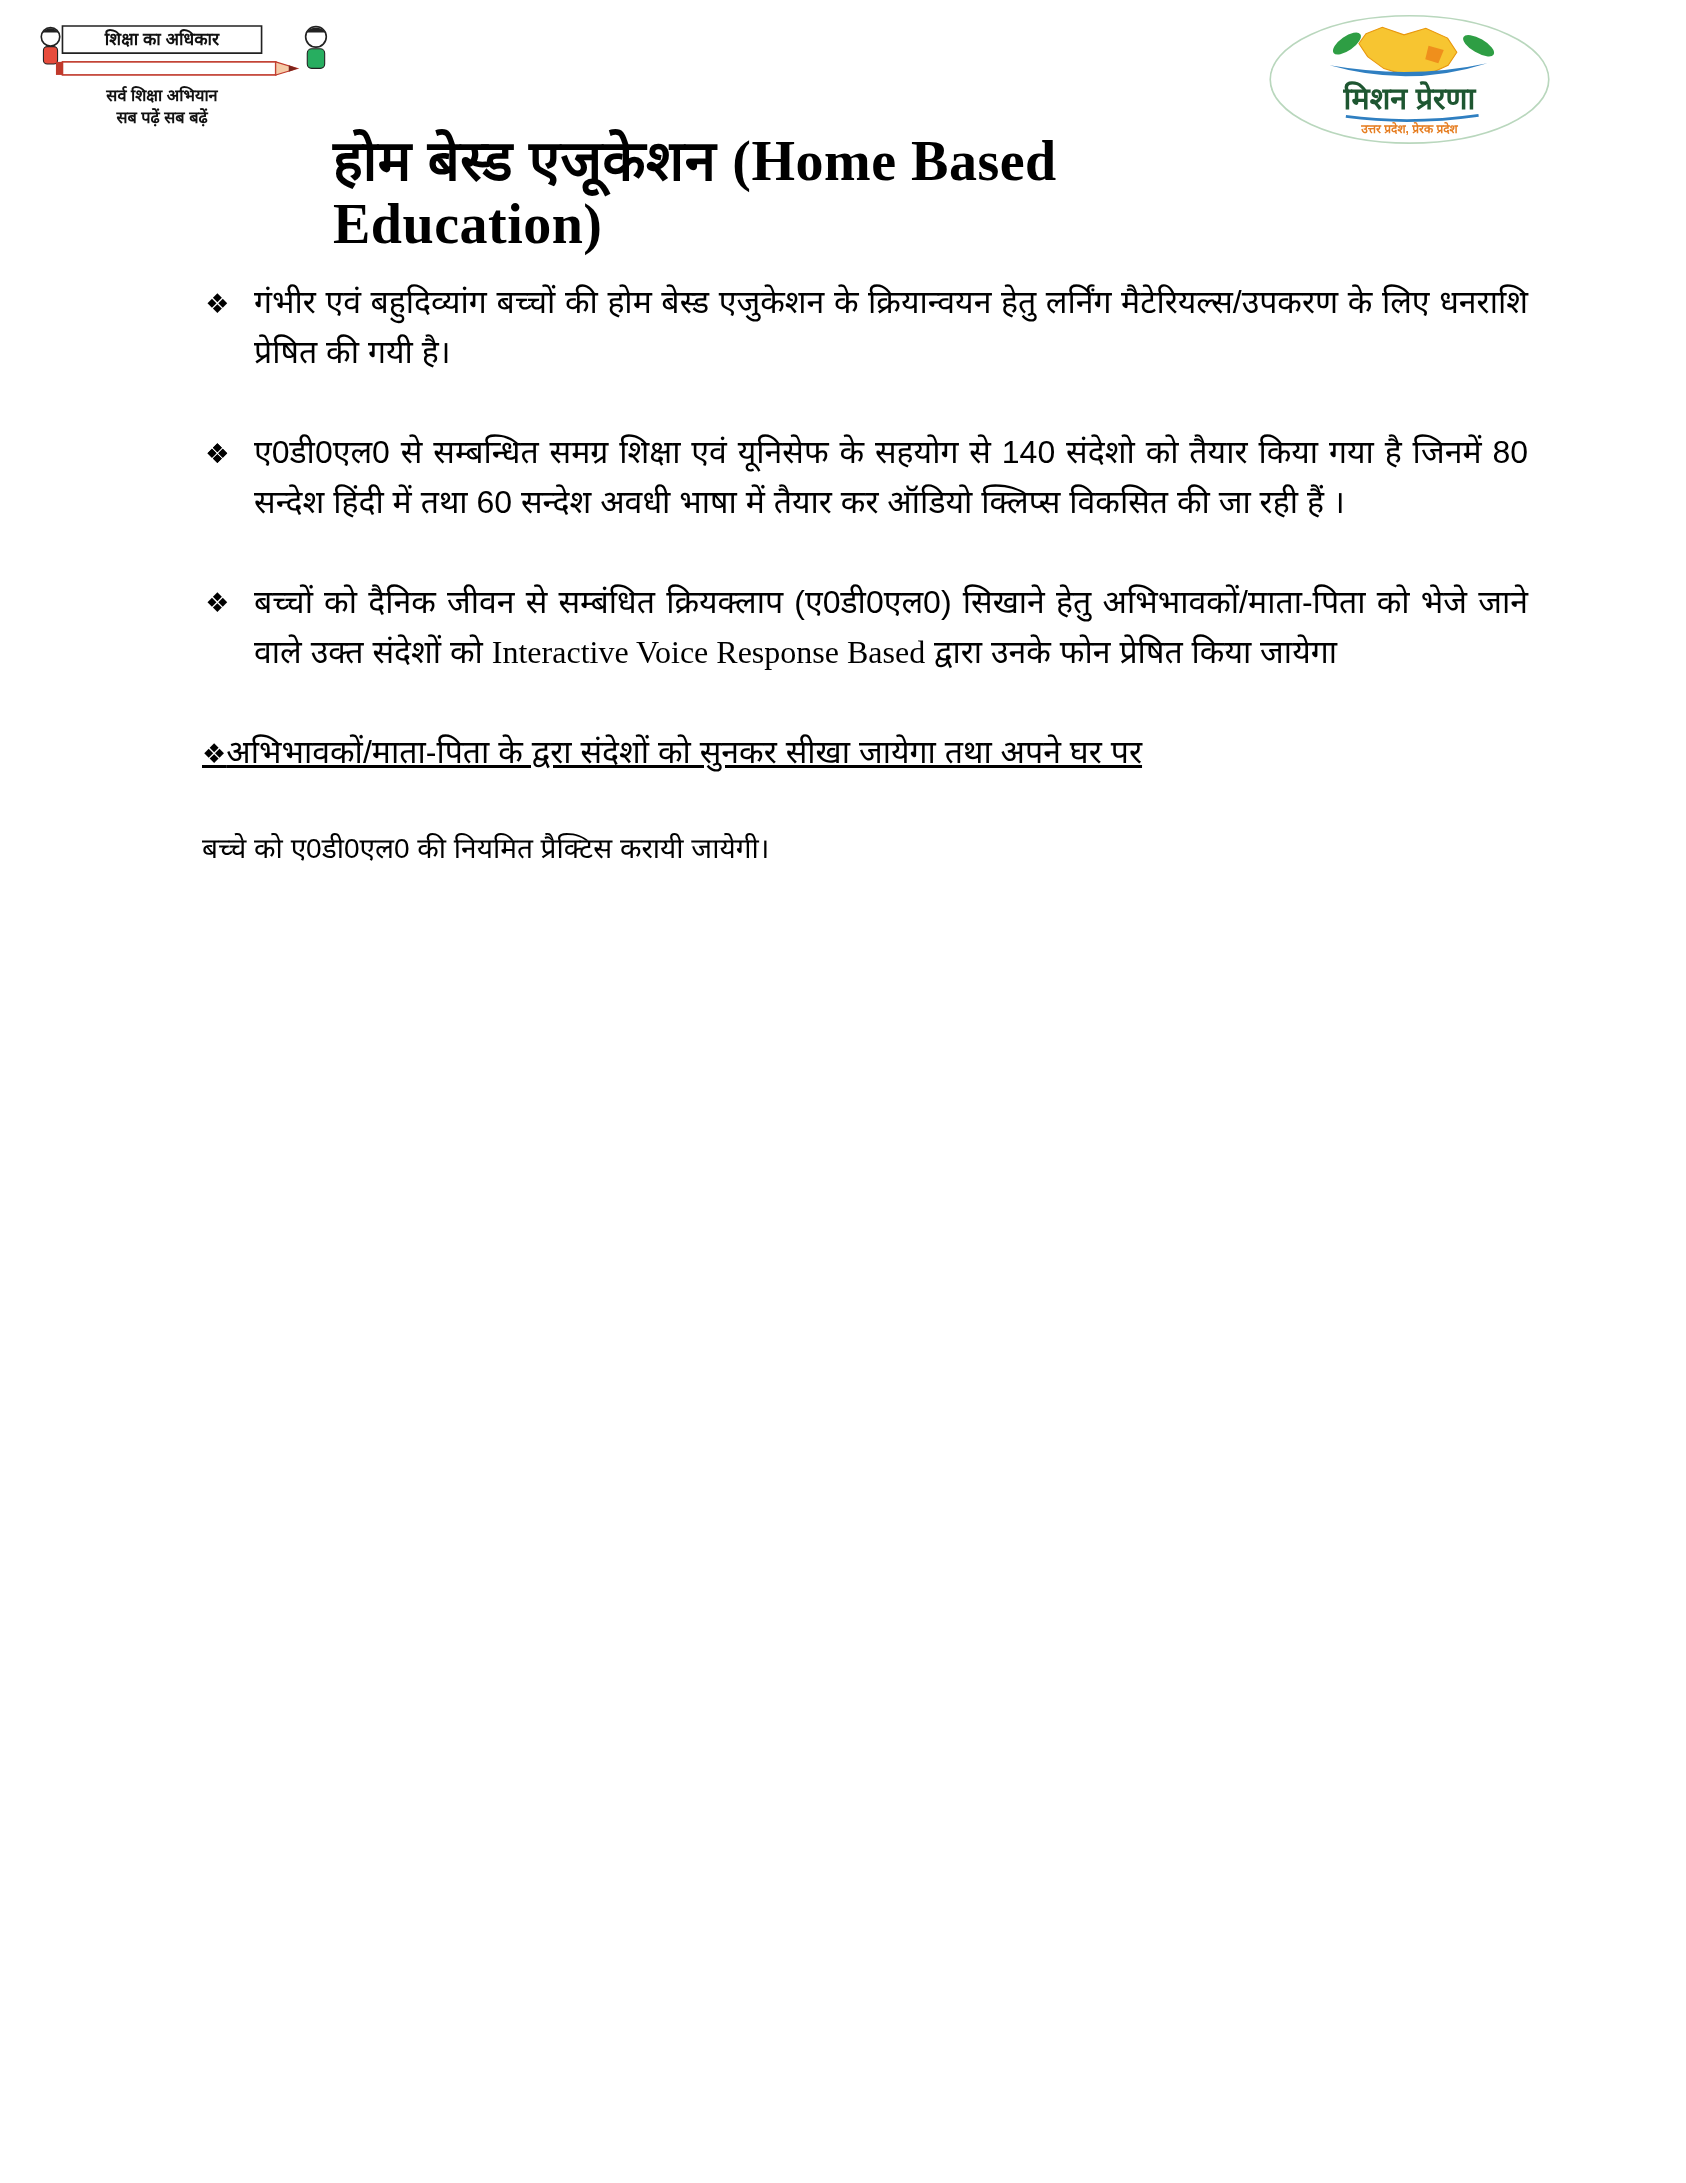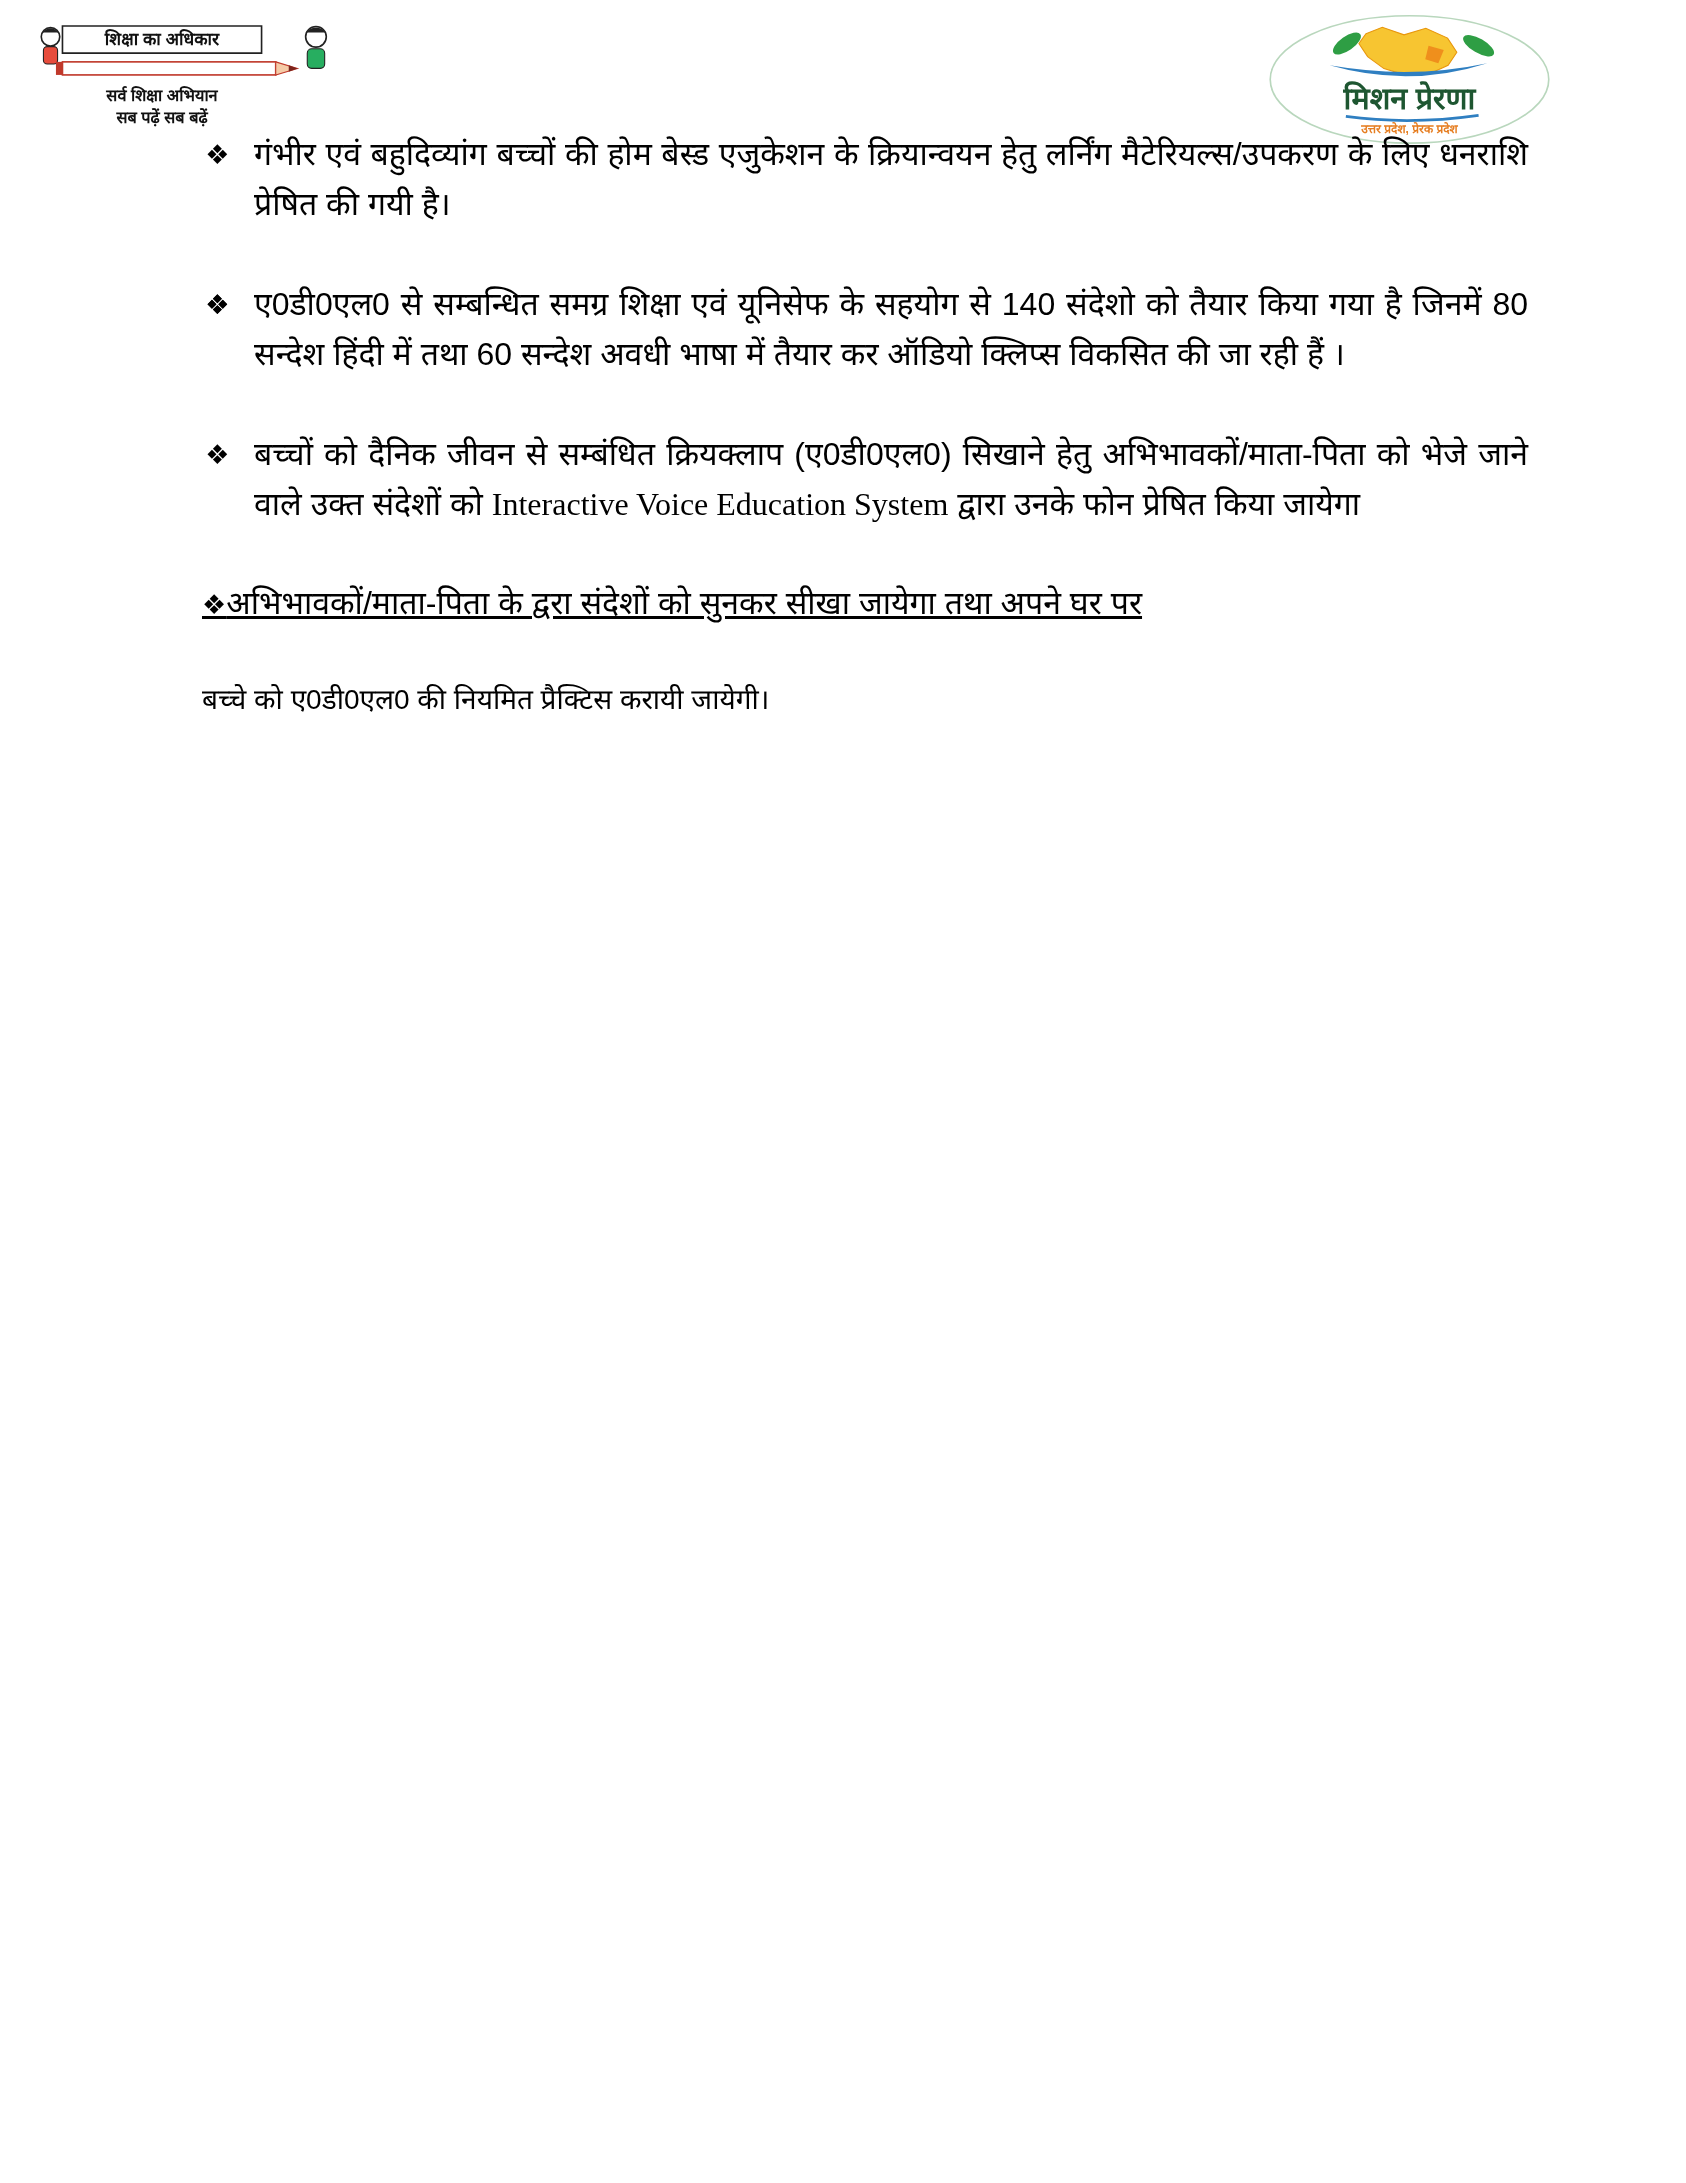--- a/index.html
+++ b/index.html
@@ -89,40 +89,45 @@
       <path d="M118 98 Q265 140 408 94 Q268 124 118 98 Z" fill="#2f7fc1"></path>
 
       <text class="svg-prerna-name" x="265" y="178" text-anchor="middle">मिशन प्रेरणा</text>
       <path d="M148 192 Q265 208 392 190" stroke="#2f7fc1" stroke-width="5" fill="none"></path>
       <text class="svg-prerna-tag" x="265" y="222" text-anchor="middle">उत्तर प्रदेश, प्रेरक प्रदेश</text>
     </svg>
   </div>
 
   <main class="content">
 
+    <h1>
+      <span class="hi">होम बेस्ड एजूकेशन</span>
+      <span class="en">(Home Based</span><br>
+      <span class="en">Education)</span>
+    </h1>
 
     <ul class="bullets">
 
       <li class="b">
         <span class="mk">❖</span>
         <span class="tx">गंभीर एवं बहुदिव्यांग बच्चों की होम बेस्ड एजुकेशन के क्रियान्वयन हेतु लर्निंग मैटेरियल्स/उपकरण के लिए धनराशि प्रेषित की गयी है।</span>
       </li>
 
       <li class="b">
         <span class="mk">❖</span>
       </li>
 
       <li class="b">
         <span class="mk">❖</span>
         <span class="tx">ए0डी0एल0 से सम्बन्धित समग्र शिक्षा एवं यूनिसेफ के सहयोग से 140 संदेशो को तैयार किया गया है जिनमें 80 सन्देश हिंदी में तथा 60 सन्देश अवधी भाषा में तैयार कर ऑडियो क्लिप्स विकसित की जा रही हैं ।</span>
       </li>
 
       <li class="b">
         <span class="mk">❖</span>
-        <span class="tx"><span>बच्चों को दैनिक जीवन से सम्बंधित क्रियक्लाप (ए0डी0एल0) सिखाने हेतु अभिभावकों/माता-पिता को भेजे जाने वाले उक्त संदेशों को </span><span class="en-serif">Interactive Voice Education System</span><span> द्वारा उनके फोन प्रेषित किया जायेगा</span></span>
+        <span class="tx"><span>बच्चों को दैनिक जीवन से सम्बंधित क्रियक्लाप (ए0डी0एल0) सिखाने हेतु अभिभावकों/माता-पिता को भेजे जाने वाले उक्त संदेशों को </span><span class="en-serif">Interactive Voice Response Based</span><span> द्वारा उनके फोन प्रेषित किया जायेगा</span></span>
       </li>
 
       <li class="b plain">
         <span class="mk-inline">❖</span><span class="tx">अभिभावकों/माता-पिता के द्वरा संदेशों को सुनकर सीखा जायेगा तथा अपने घर पर</span>
       </li>
 
     </ul>
 
     <p class="closing">बच्चे को ए0डी0एल0 की नियमित प्रैक्टिस करायी जायेगी।</p>
 

